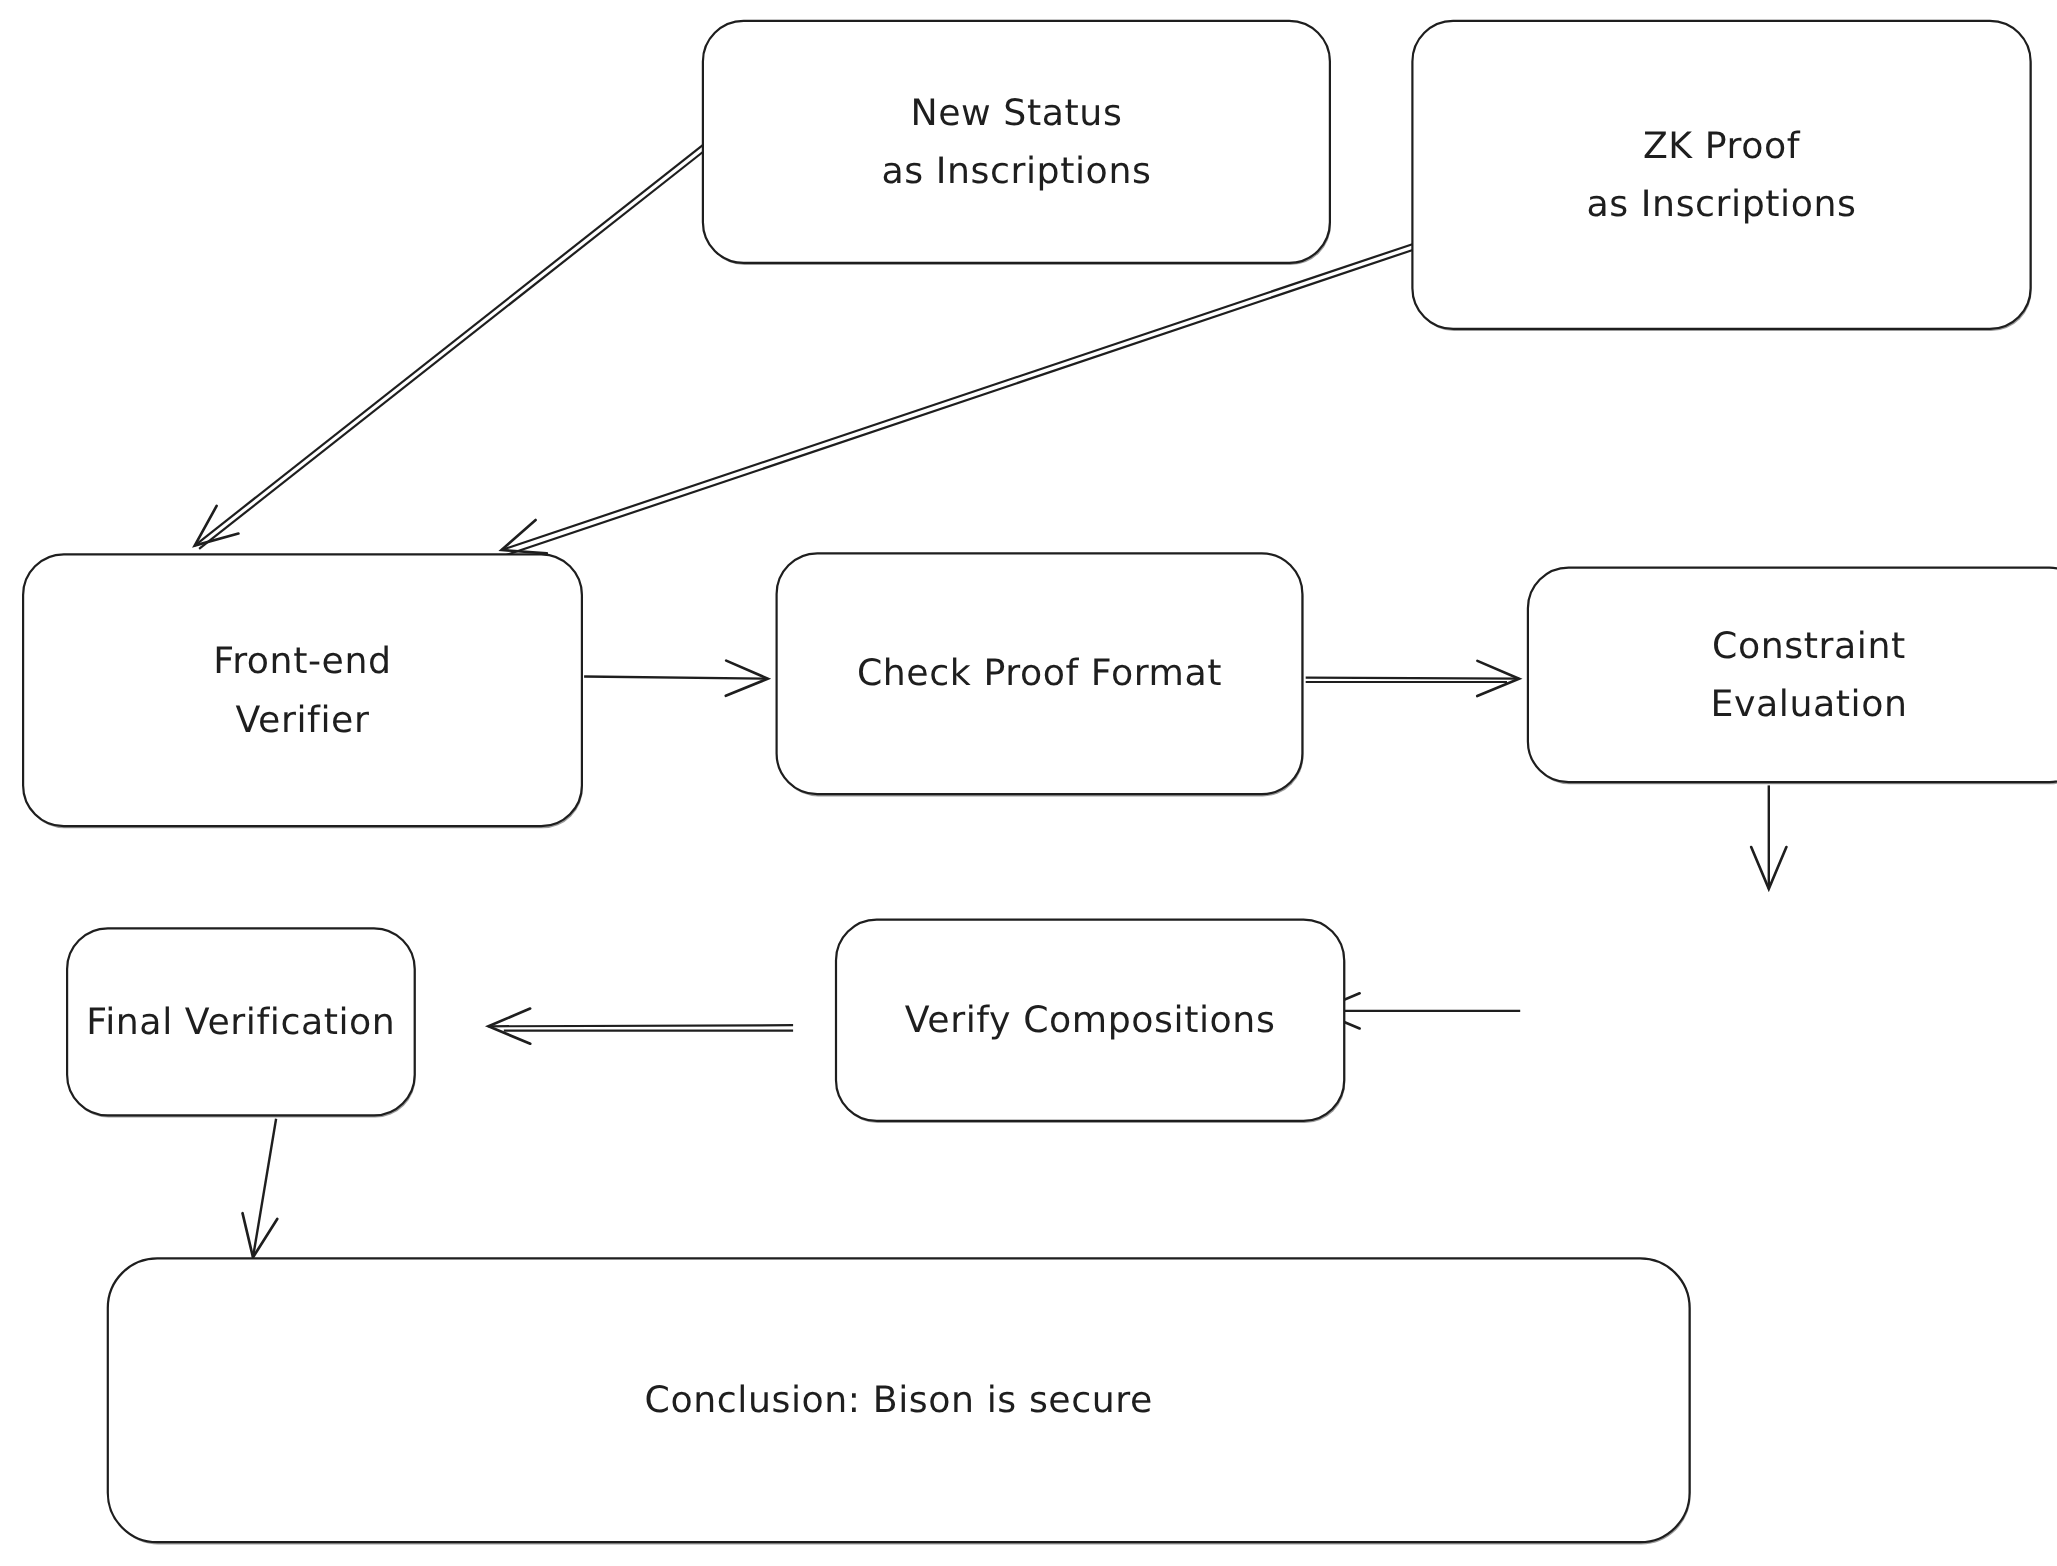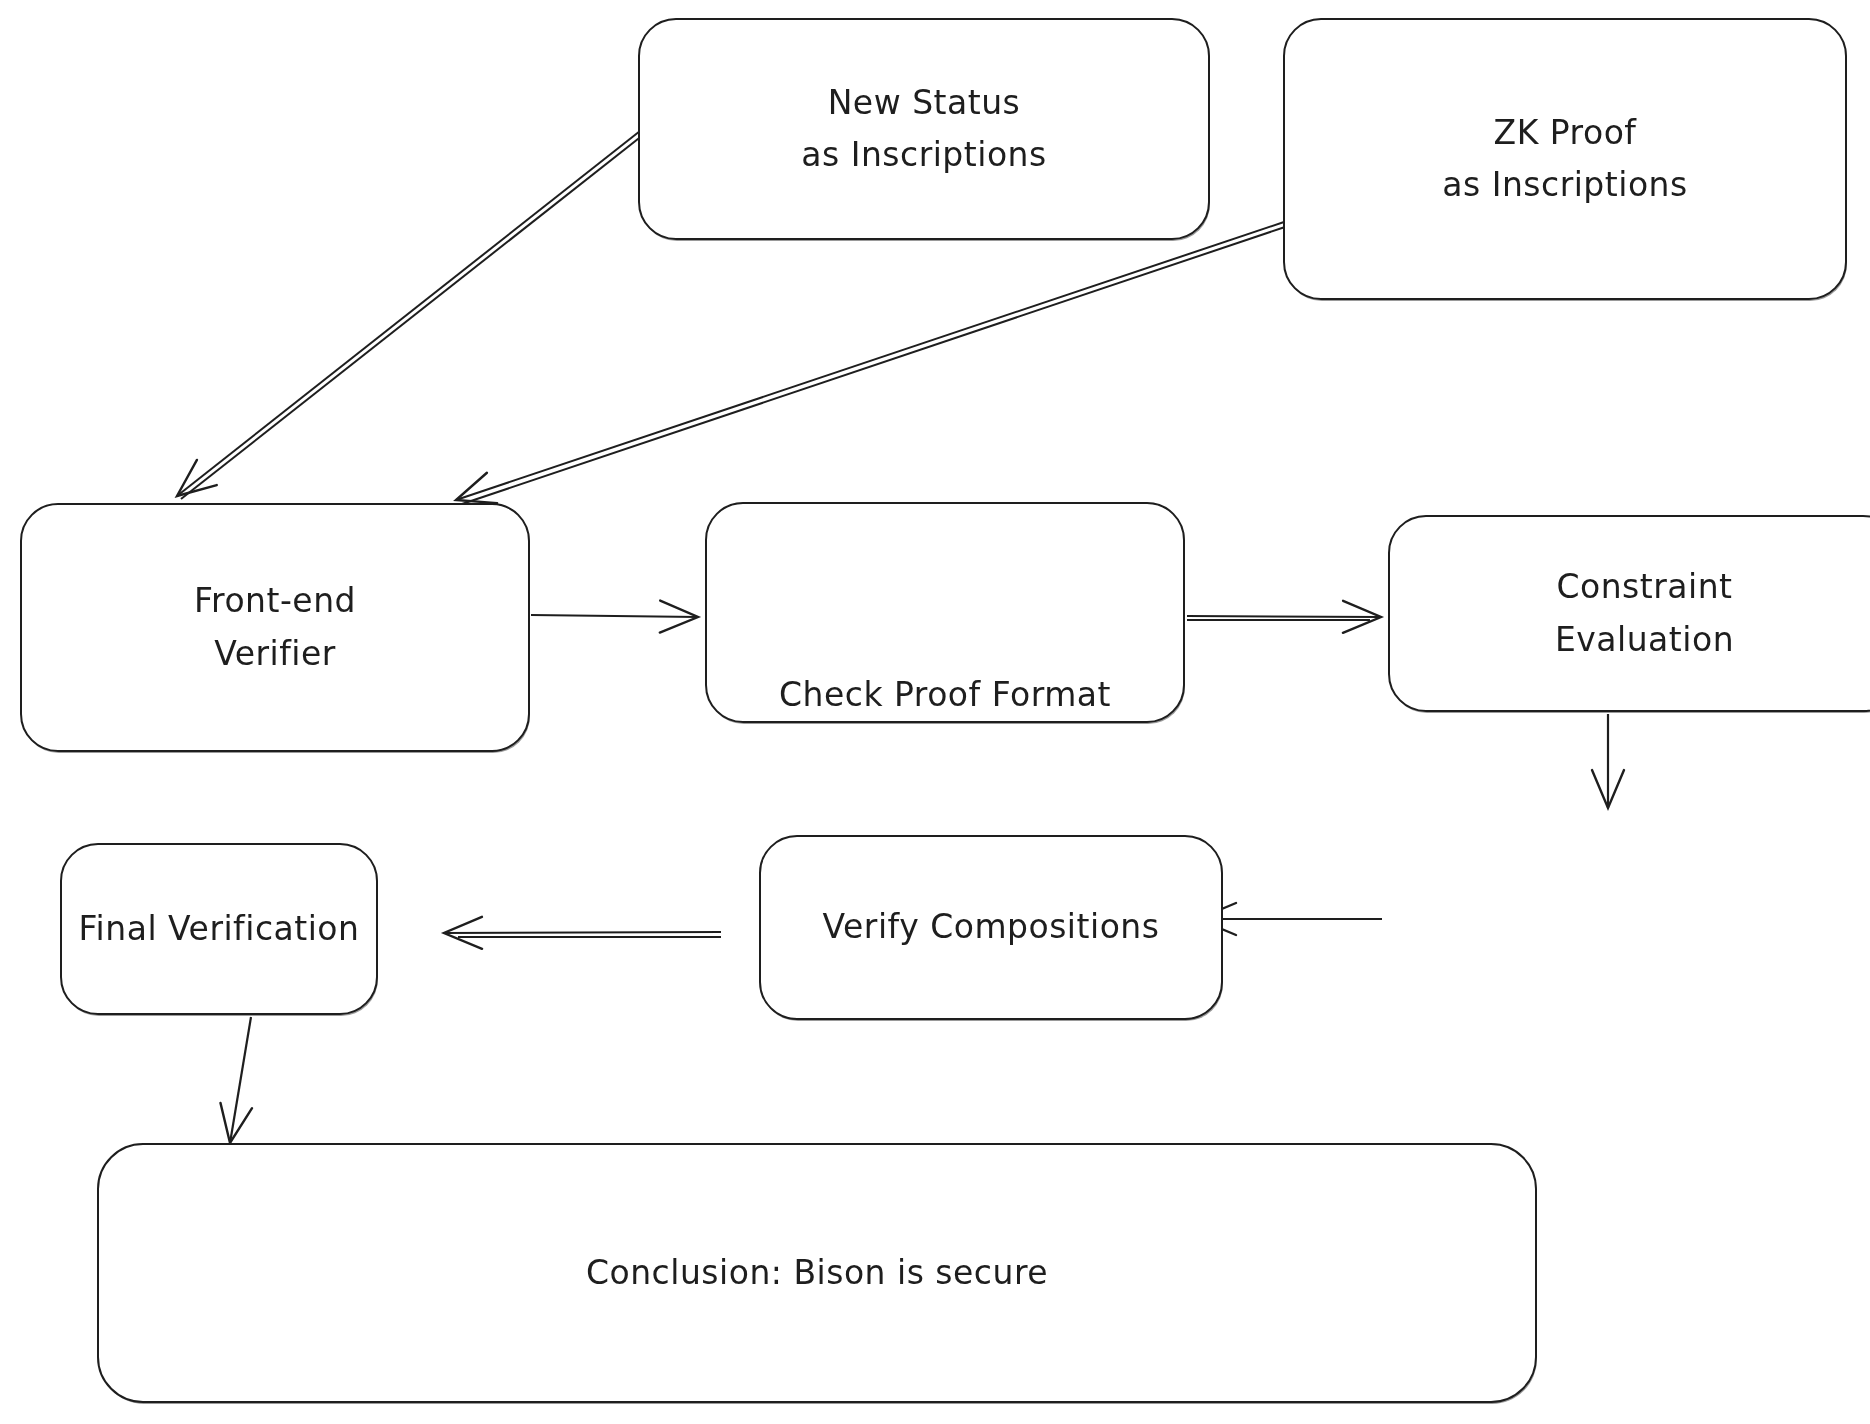--- a/index.html
+++ b/index.html
@@ -89,21 +89,21 @@
   <div class="node" style="left:1283px;top:18px;width:564px;height:282px;">
     <span class="line">ZK Proof</span>
     <span class="line">as Inscriptions</span>
   </div>
 
   <div class="node" style="left:20px;top:503px;width:510px;height:249px;">
     <span class="line">Front-end</span>
     <span class="line">Verifier</span>
   </div>
 
-  <div class="node" style="left:705px;top:502px;width:480px;height:221px;justify-content:flex-end;">
+  <div class="node" style="left:705px;top:502px;width:480px;height:221px;">
     <span class="line">Check Proof Format</span>
   </div>
 
   <div class="node" style="left:1388px;top:515px;width:513px;height:197px;">
     <span class="line">Constraint</span>
     <span class="line">Evaluation</span>
   </div>
 
 
   <div class="node" style="left:759px;top:835px;width:464px;height:185px;">

